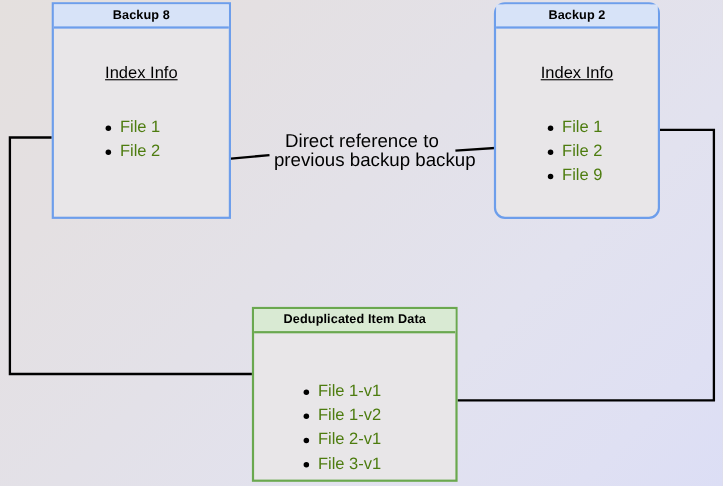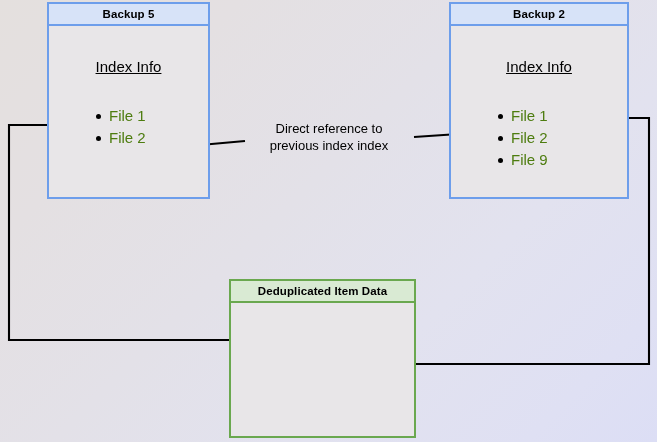--- a/index.html
+++ b/index.html
@@ -111,43 +111,44 @@
     width: 163px;
     height: 197px;
   }
   #backup1 .index-title { margin-top: 32px; }
   #backup1 ul.file-list { margin-top: 30px; margin-left: 44px; }
 
   
   #backup2 {
     left: 449px;
     top: 2px;
-    width: 180px;
+    width: 151px;
     height: 197px;
+    border-radius: 10px;
   }
   #backup2 .index-title { margin-top: 32px; }
   #backup2 ul.file-list { margin-top: 30px; margin-left: 44px; }
 
   
   #dedup {
     left: 229px;
     top: 279px;
     width: 187px;
     height: 159px;
   }
   #dedup ul.file-list { margin-top: 42px; margin-left: 42px; }
 
   
   #ref-label {
     position: absolute;
     left: 249px;
     top: 120px;
     width: 160px;
     text-align: center;
-    font-size: 13px;
+    font-size: 17px;
     line-height: 17px;
     color: #000;
   }
   #ref-label span { display: block; white-space: nowrap; }
 </style>
 </head>
 <body>
 
 <div id="canvas">
 
@@ -163,21 +164,21 @@
 
     <path d="M 93 125 L 9 125 L 9 340 L 268 340" fill="none" stroke="#000" stroke-width="2.1" marker-end="url(#arrowhead-right)"></path>
 
     <path d="M 578 118 L 649 118 L 649 364 L 379 364" fill="none" stroke="#000" stroke-width="2.1" marker-end="url(#arrowhead-left)"></path>
 
     <path d="M 488 132 L 414 137" fill="none" stroke="#000" stroke-width="2.1"></path>
     <path d="M 245 141 L 167 148" fill="none" stroke="#000" stroke-width="2.1" marker-end="url(#arrowhead-left)"></path>
   </svg>
 
   <div class="node node-blue" id="backup1">
-    <div class="node-header">Backup 5</div>
+    <div class="node-header">Backup 8</div>
     <div class="node-body">
       <div class="index-title">Index Info</div>
       <ul class="file-list">
         <li>File 1</li>
         <li>File 2</li>
       </ul>
     </div>
   </div>
 
   <div class="node node-blue" id="backup2">
@@ -187,20 +188,28 @@
       <ul class="file-list">
         <li>File 1</li>
         <li>File 2</li>
         <li>File 9</li>
       </ul>
     </div>
   </div>
 
   <div class="node node-green" id="dedup">
     <div class="node-header">Deduplicated Item Data</div>
+    <div class="node-body">
+      <ul class="file-list">
+        <li>File 1-v1</li>
+        <li>File 1-v2</li>
+        <li>File 2-v1</li>
+        <li>File 3-v1</li>
+      </ul>
+    </div>
   </div>
 
   <div id="ref-label">
     <span>Direct reference to</span>
-    <span>previous index index</span>
+    <span>previous backup backup</span>
   </div>
 
 </div>
 
 </body></html>

